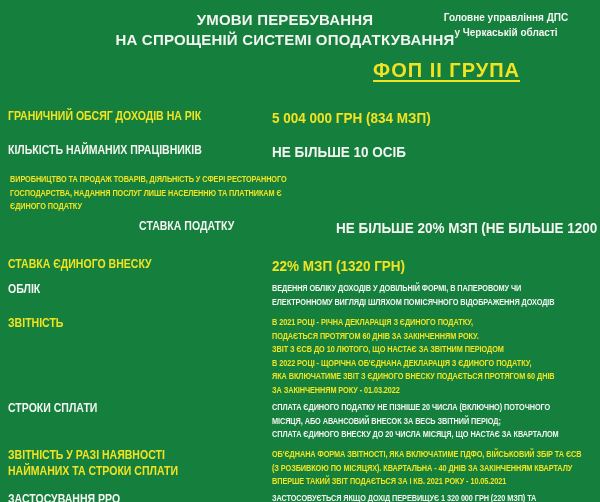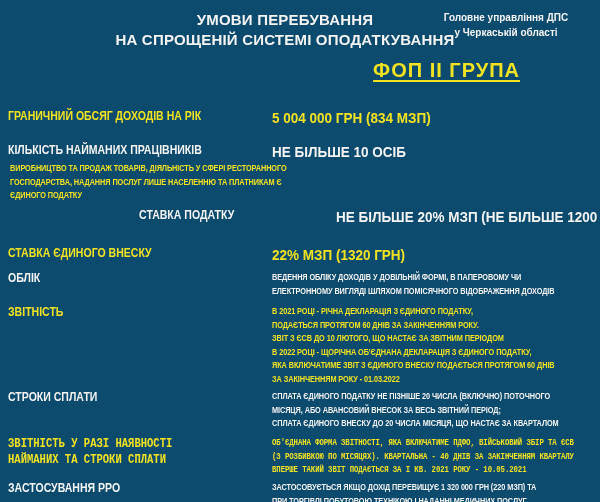--- a/index.html
+++ b/index.html
@@ -1,19 +1,19 @@
 <!DOCTYPE html>
 <html><head>
 <meta charset="utf-8">
 <style>
   html,body{margin:0;padding:0;}
   .page{
     position:relative;
     width:600px;height:502px;
-    background:#0c4a6e;
+    background:#15803d;
     font-family:"Liberation Sans","DejaVu Sans",sans-serif;
     font-weight:700;
     overflow:hidden;
     color:#F4F4F2;
   }
   
   .hdr-title{
     position:absolute;top:10px;left:50px;width:470px;
     text-align:center;
     font-size:15px;line-height:20px;
@@ -58,28 +58,28 @@
     transform:scaleX(.9);
   }
   .v-small{
     font-size:9.5px;line-height:13.5px;
     letter-spacing:-.1px;
     width:470px;white-space:pre-line;
     transform:scaleX(.77);
   }
   
   .row-1{margin-bottom:13px;}
-  .row-2{padding-top:2px;}
+  .row-2{margin-bottom:11px;padding-top:2px;}
   .row-3{margin-bottom:2px;min-height:42px;}
   .row-4{margin-bottom:12px;min-height:26px;padding-top:2px;text-align:right;}
   .row-5{margin-bottom:2px;min-height:23px;}
   .row-6{margin-bottom:5px;min-height:29px;}
   .row-7{margin-bottom:2px;min-height:83px;}
   .row-8{margin-bottom:4px;min-height:43px;}
-  .row-9{margin-bottom:1px;min-height:43px;font-family:Liberation Mono, monospace;}
+  .row-9{margin-bottom:1px;min-height:43px;}
   .row-10{min-height:27px;}
 </style>
 </head>
 <body>
 
 <div class="page">
 
   <div class="hdr-title">УМОВИ ПЕРЕБУВАННЯ
 НА СПРОЩЕНІЙ СИСТЕМІ ОПОДАТКУВАННЯ</div>
   <div class="hdr-org">Головне управління ДПС

